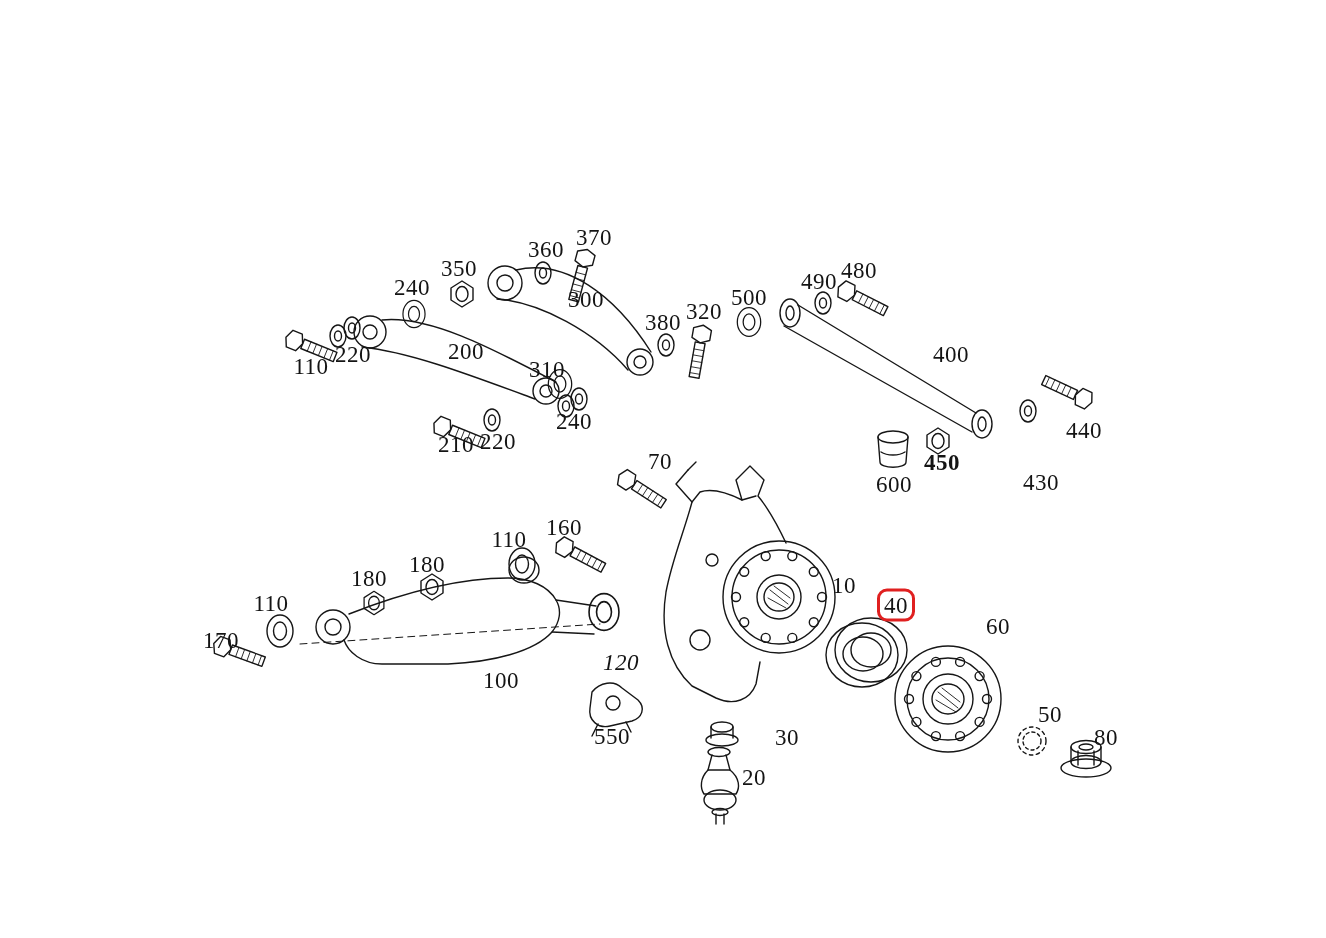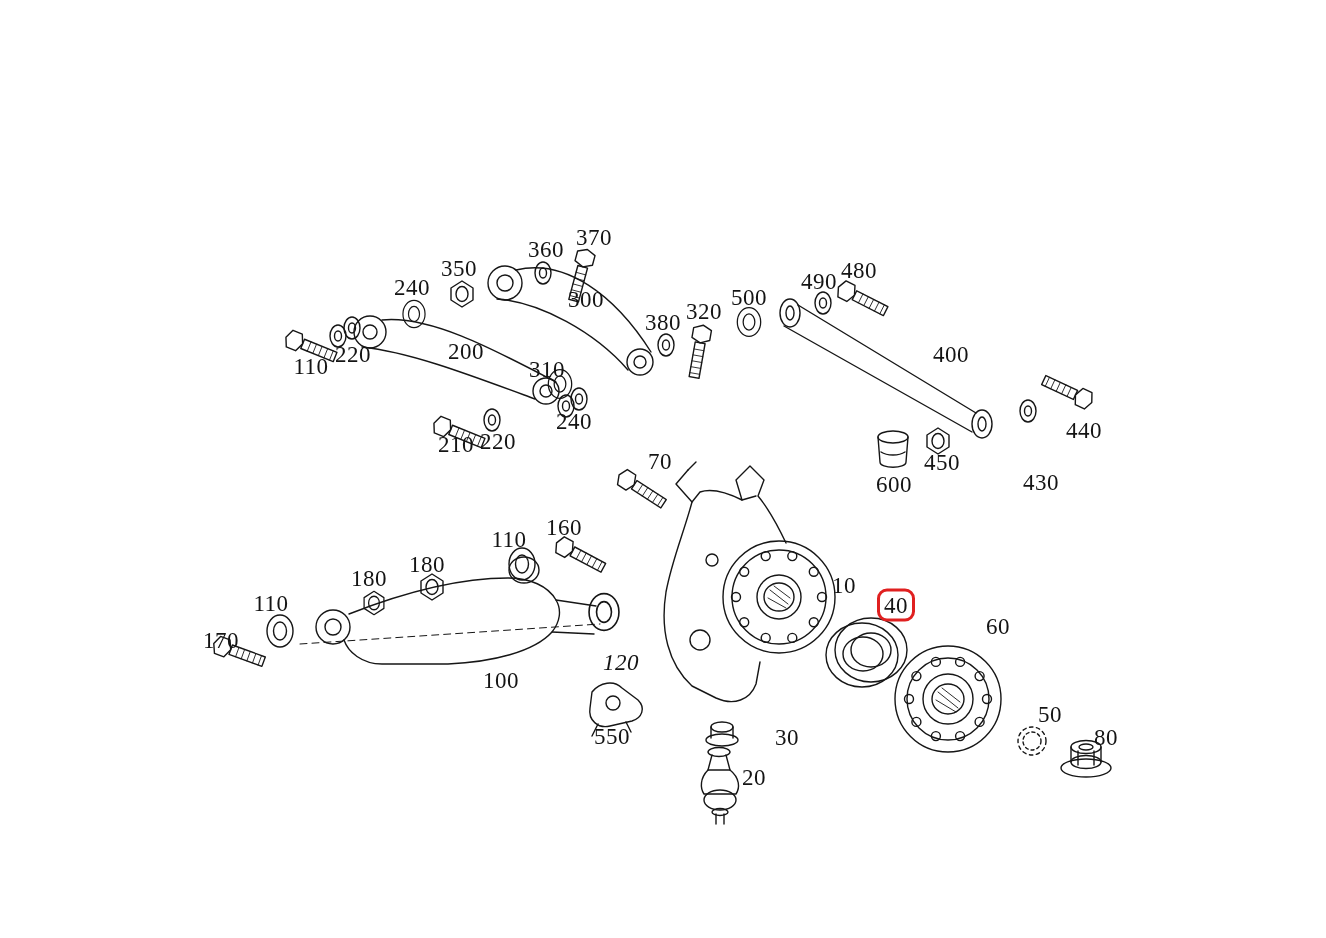--- a/index.html
+++ b/index.html
@@ -290,21 +290,21 @@
       <div class="part-label" style="left: 704px; top: 311px;">320</div>
       <div class="part-label" style="left: 663px; top: 322px;">380</div>
       <div class="part-label" style="left: 311px; top: 366px;">110</div>
       <div class="part-label" style="left: 353px; top: 354px;">220</div>
       <div class="part-label" style="left: 466px; top: 351px;">200</div>
       <div class="part-label" style="left: 547px; top: 369px;">310</div>
       <div class="part-label" style="left: 903px; top: 354px; margin-left: 48px;">400</div>
       <div class="part-label" style="left: 574px; top: 421px;">240</div>
       <div class="part-label" style="left: 1041px; top: 437px; margin-top: 45px;">430</div>
       <div class="part-label" style="left: 1084px; top: 430px;">440</div>
-      <div class="part-label" style="left: 942px; top: 462px;">450</div>
+      <div class="part-label" style="left: 942px; top: 462px; font-weight: bold;">450</div>
       <div class="part-label" style="left: 894px; top: 484px;">600</div>
       <div class="part-label" style="left: 456px; top: 444px;">210</div>
       <div class="part-label" style="left: 498px; top: 441px;">220</div>
       <div class="part-label" style="left: 660px; top: 461px;">70</div>
       <div class="part-label" style="left: 844px; top: 545px; margin-top: 40px;">10</div>
       <div class="part-label" style="left: 564px; top: 527px;">160</div>
       <div class="part-label" style="left: 509px; top: 539px;">110</div>
       <div class="part-label" style="left: 427px; top: 564px;">180</div>
       <div class="part-label" style="left: 369px; top: 578px;">180</div>
       <div class="part-label" style="left: 271px; top: 603px;">110</div>

